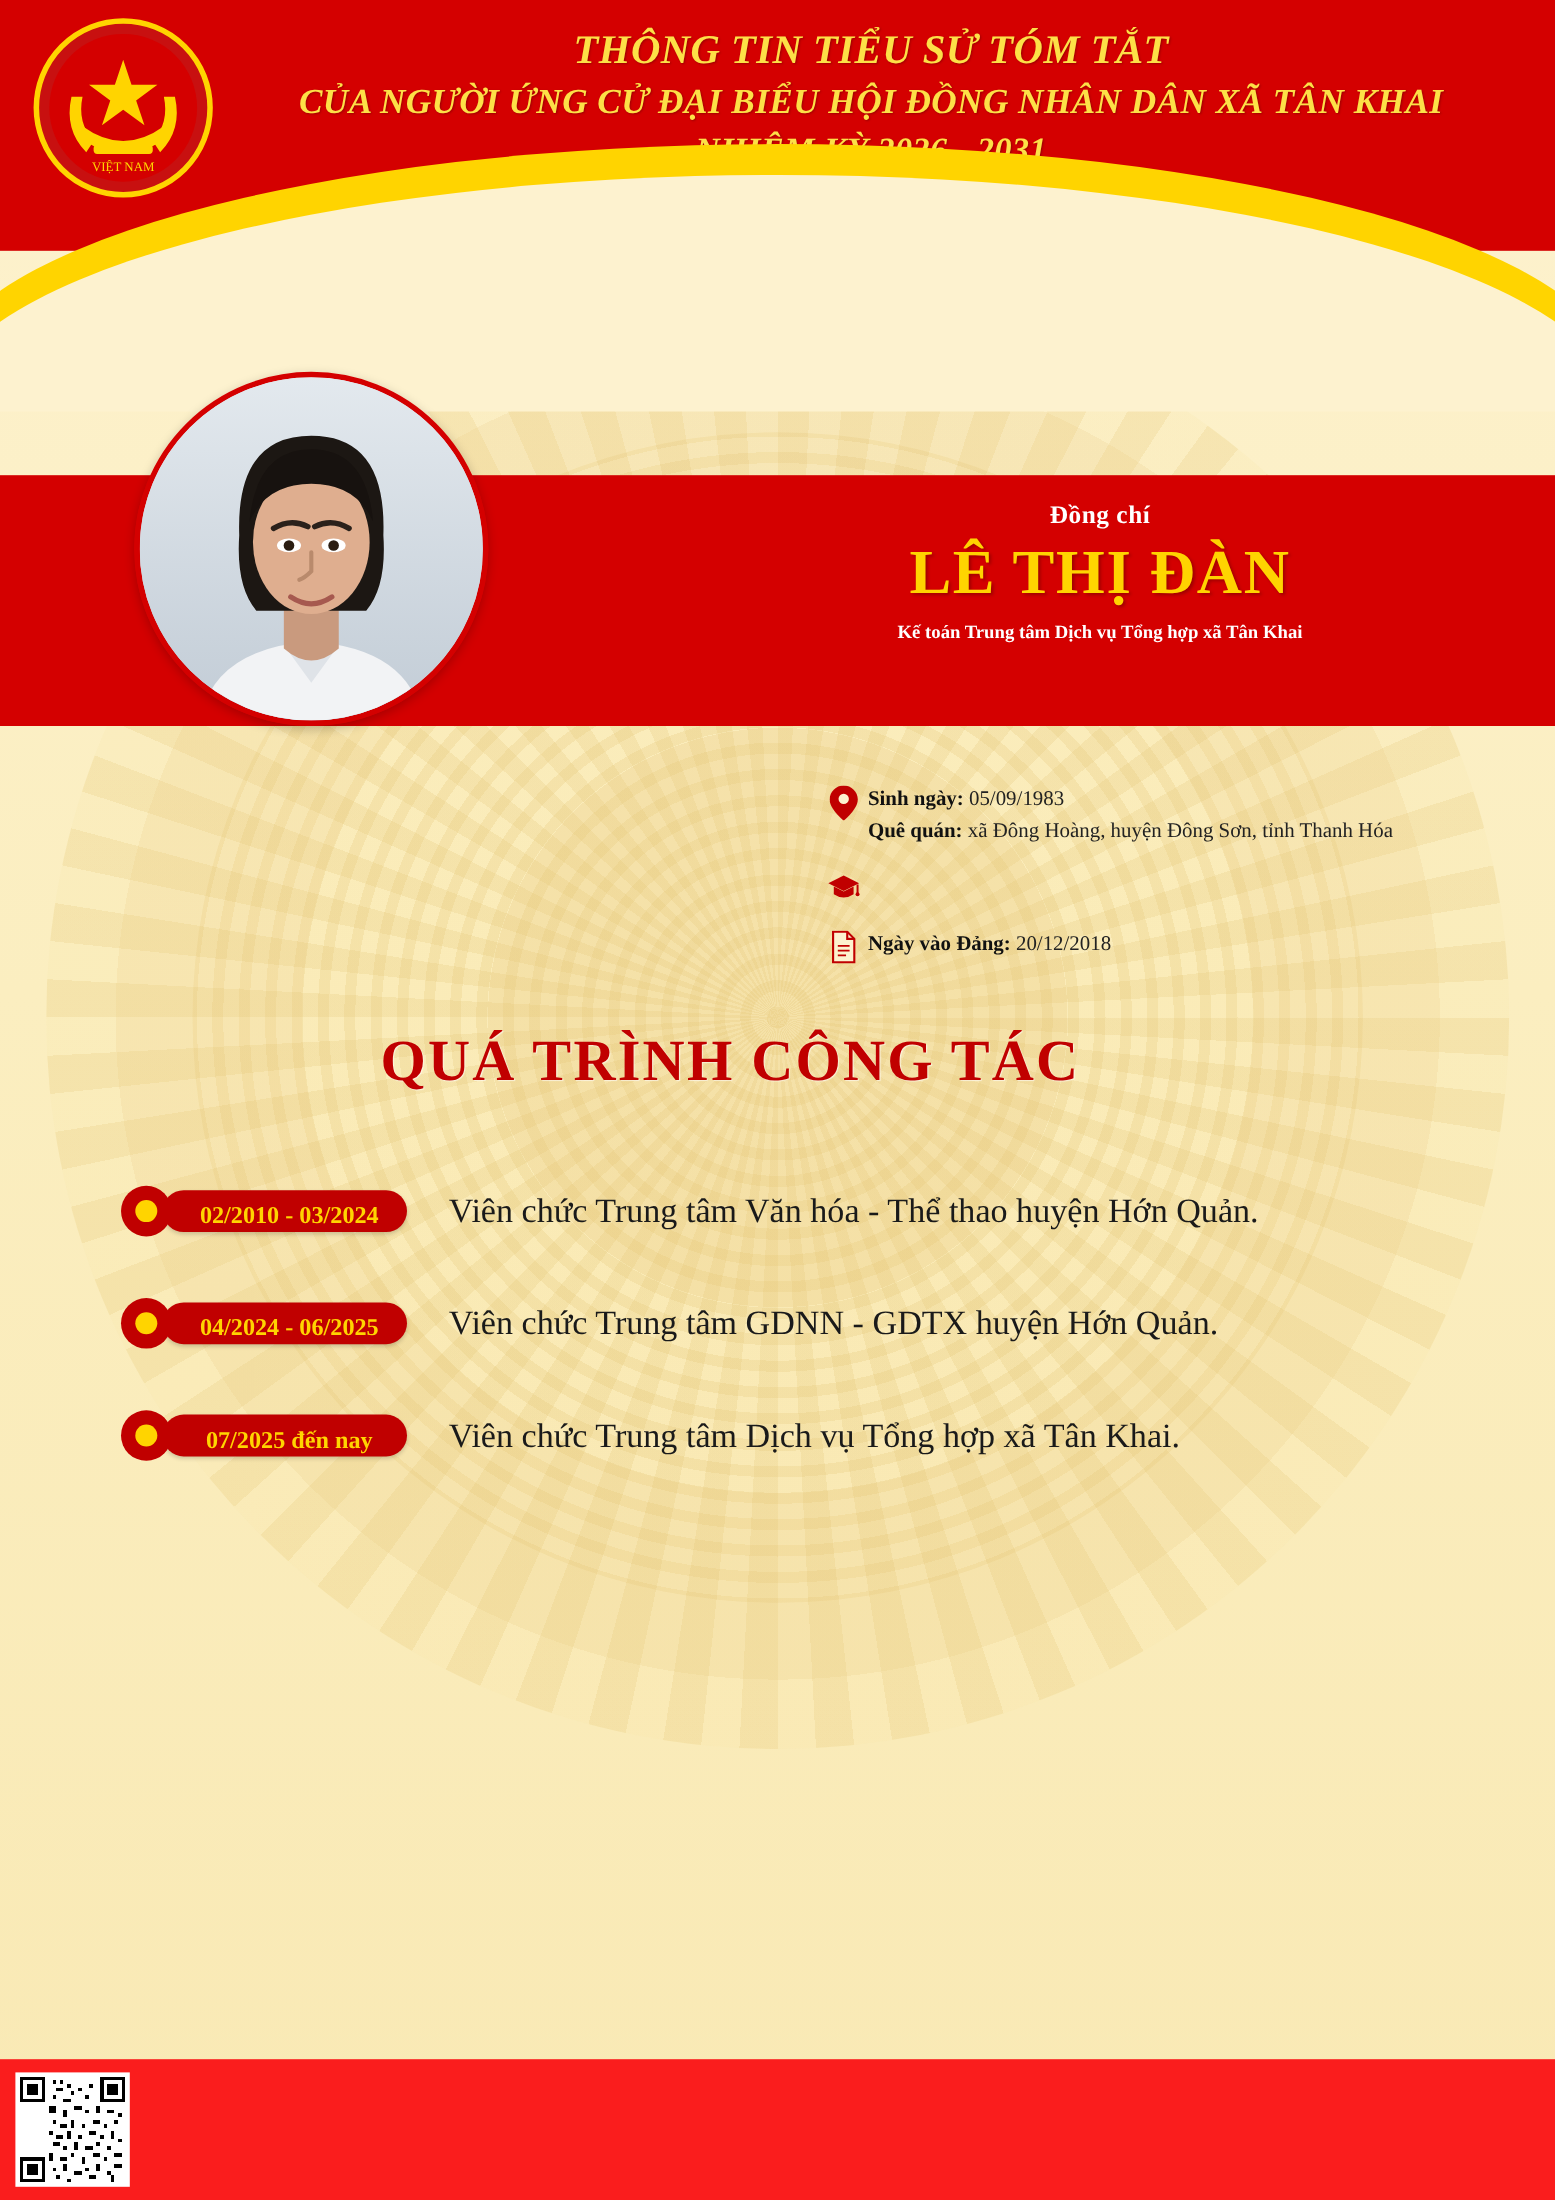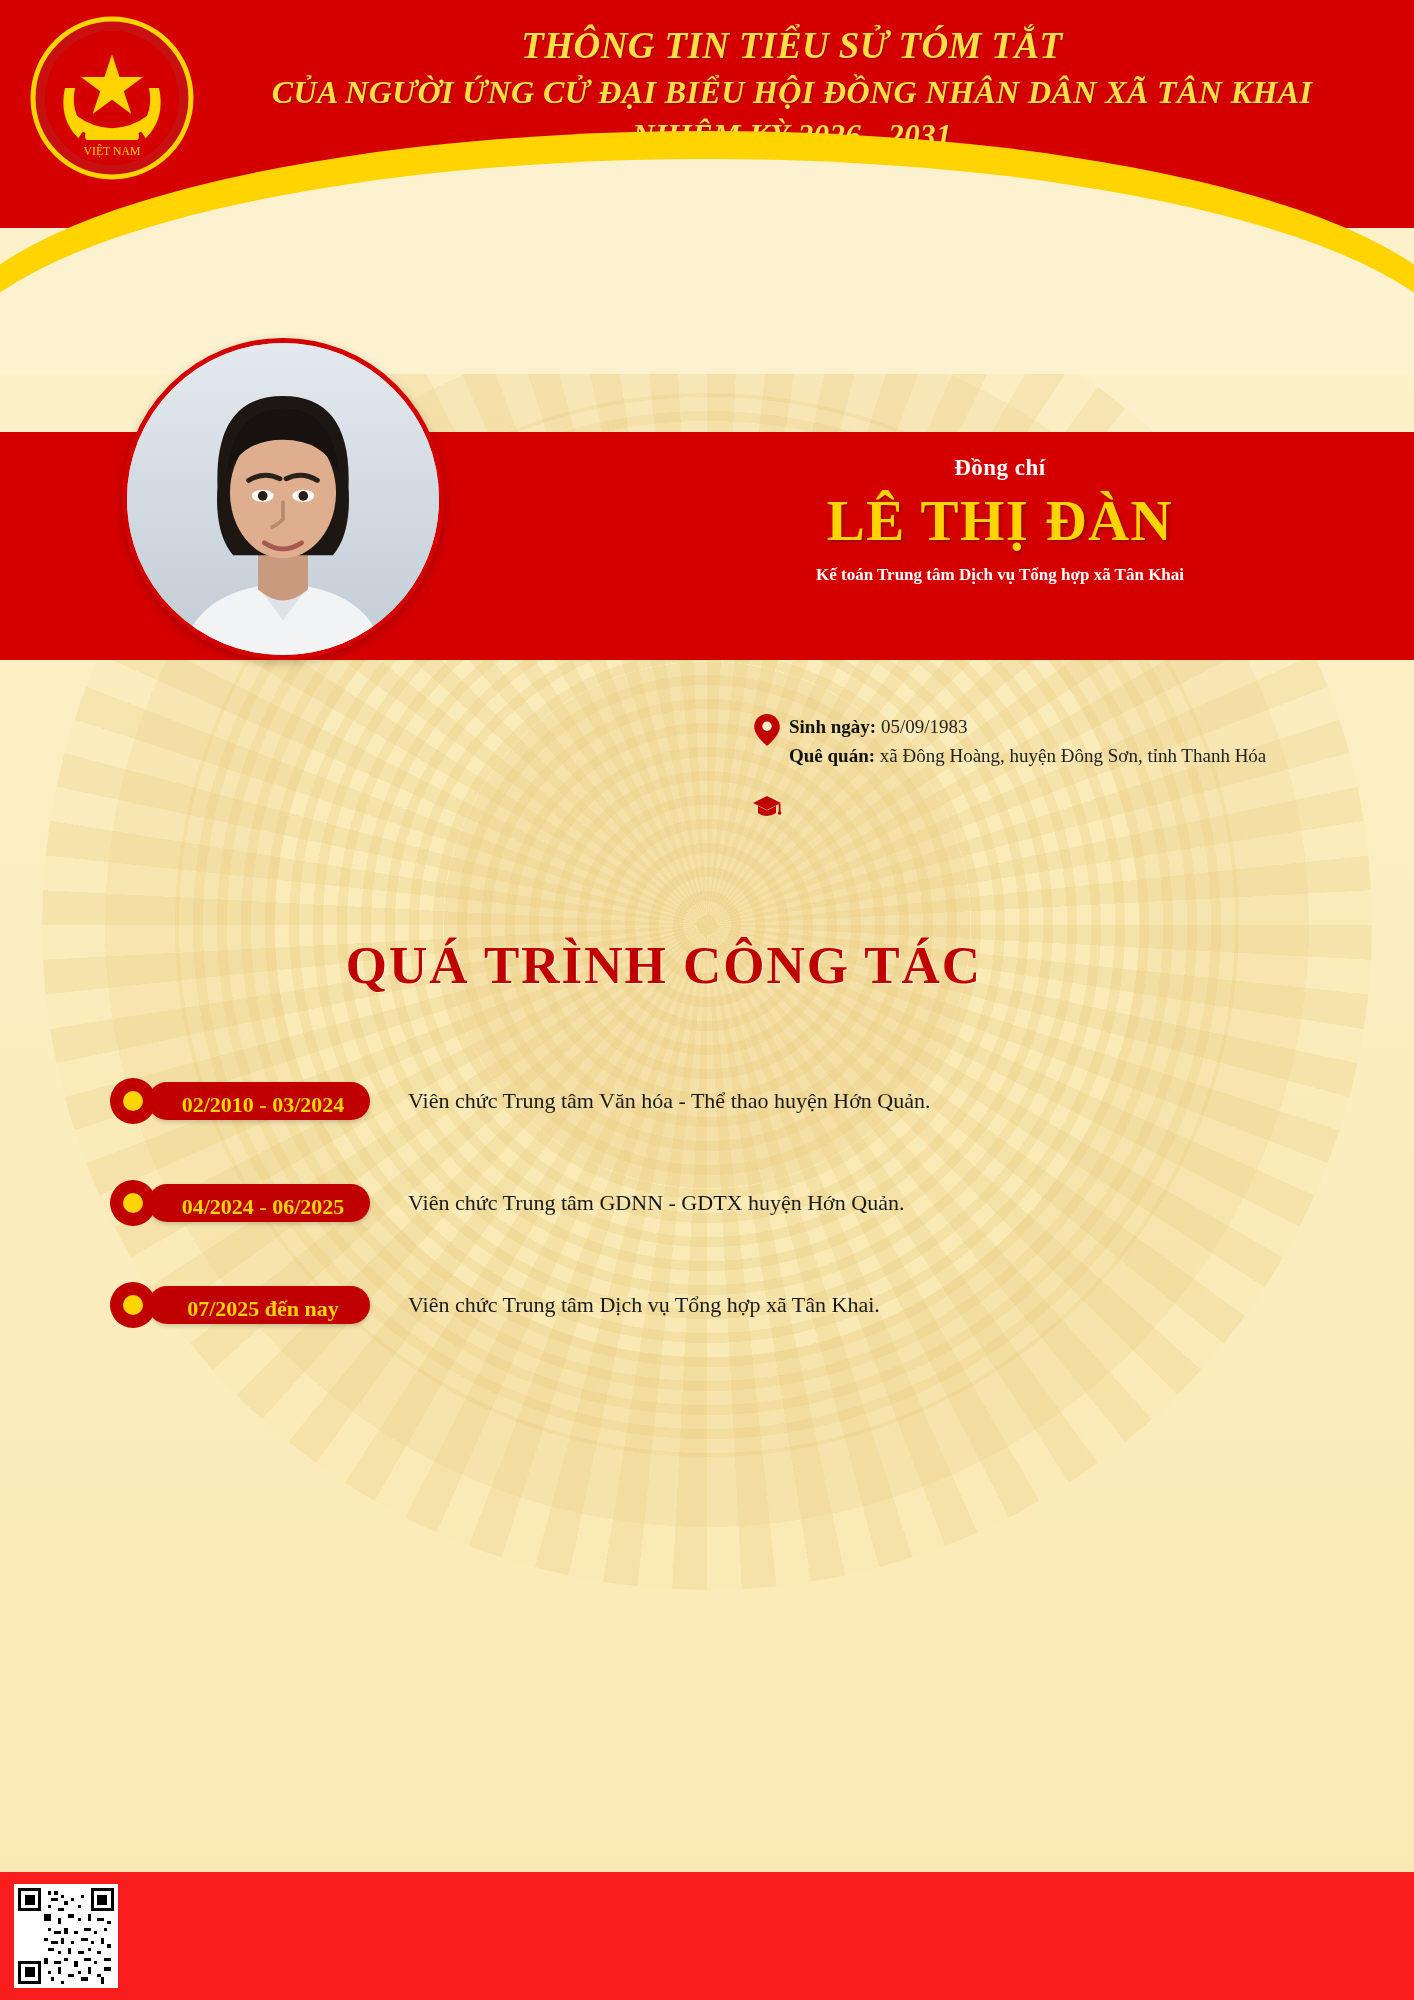--- a/index.html
+++ b/index.html
@@ -226,21 +226,21 @@
     font-weight: bold;
     font-size: 22px;
     padding: 10px 22px 2px 30px;
     border-radius: 22px;
     min-width: 222px;
     text-align: center;
     box-shadow: 0 2px 4px rgba(0,0,0,.18);
   }
   .tl-desc {
     margin-left: 38px;
-    font-size: 22px;
+    font-size: 31px;
     color: #1a1a1a;
   }
 
   
   .footer {
     position: absolute;
     left: 0;
     bottom: 0;
     width: 1414px;
     height: 128px;
@@ -384,20 +384,32 @@
       <div class="info-icon">
         <svg width="30" height="28" viewBox="0 0 30 26" aria-hidden="true">
           <path d="M15 1 L29 8 L15 15 L1 8 Z" fill="#c00000"></path>
           <path d="M6 11 v7 q9 6 18 0 v-7 l-9 4.5 z" fill="#c00000"></path>
           <path d="M27.6 9 v8" stroke="#c00000" stroke-width="1.8" fill="none"></path>
           <circle cx="27.6" cy="18" r="1.8" fill="#c00000"></circle>
         </svg>
       </div>
     </div>
 
+    <div class="info-row">
+      <div class="info-icon">
+        <svg width="24" height="30" viewBox="0 0 22 28" aria-hidden="true">
+          <path d="M2 1 h12 l6 6 v20 h-18 z" fill="#fdf2cf" stroke="#c00000" stroke-width="1.8"></path>
+          <path d="M14 1 v6 h6" fill="none" stroke="#c00000" stroke-width="1.8"></path>
+          <path d="M6 13 h10 M6 17 h10 M6 21 h7" stroke="#c00000" stroke-width="1.6"></path>
+        </svg>
+      </div>
+      <div class="info-text">
+        <div><b>Ngày vào Đảng:</b><span> 20/12/2018</span></div>
+      </div>
+    </div>
 
   </div>
 
   <div class="career-title">QUÁ TRÌNH CÔNG TÁC</div>
 
   <div class="timeline">
 
     <div class="tl-item">
       <div class="tl-dot">
           <i></i>

